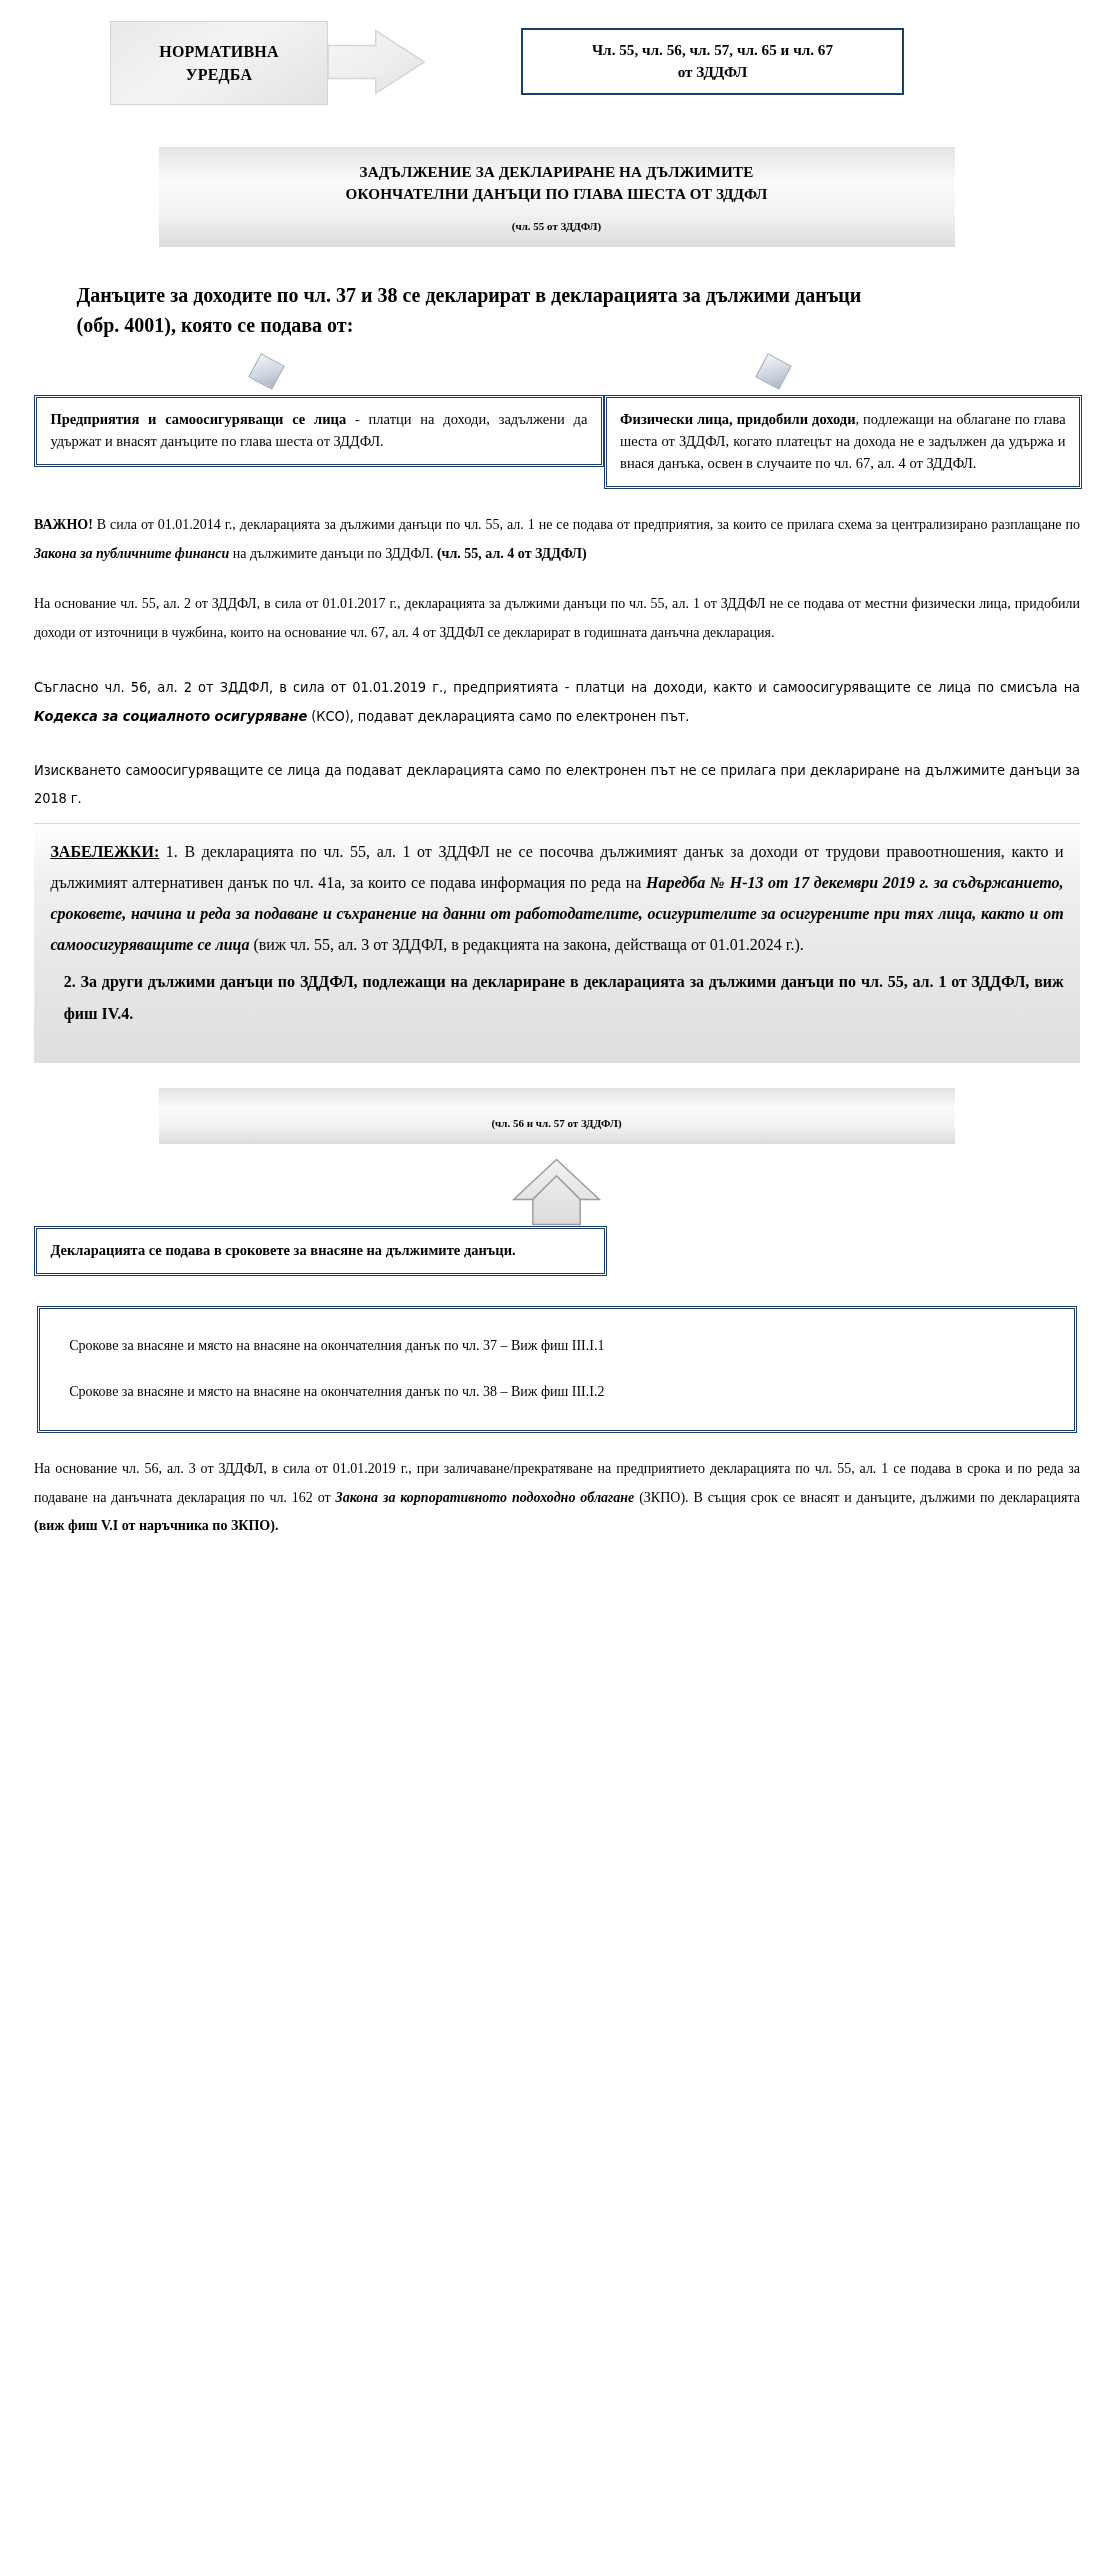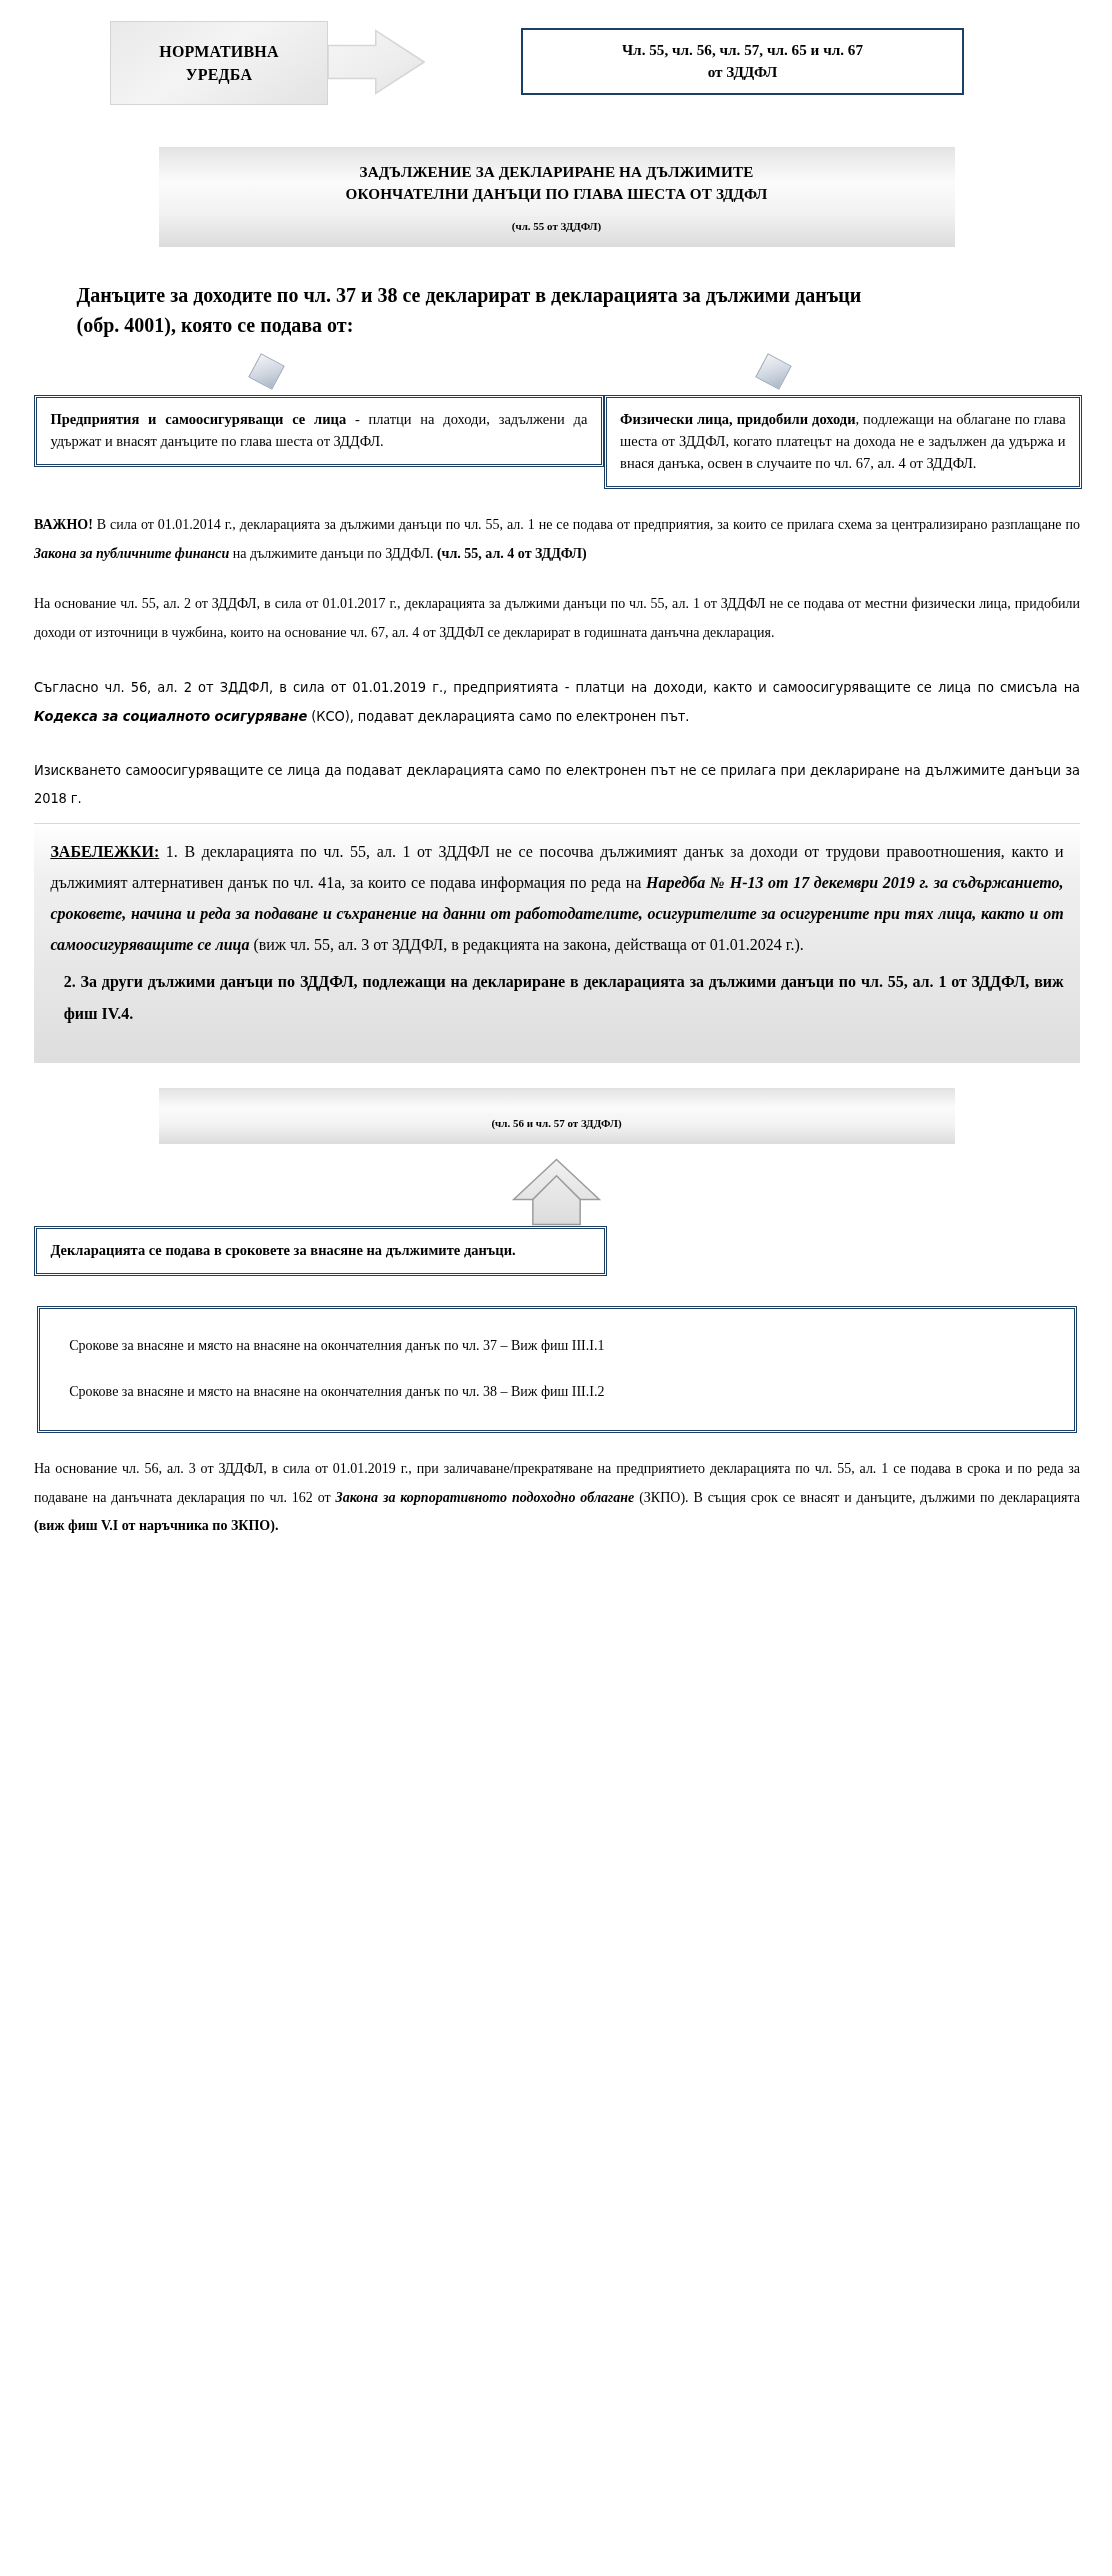--- a/index.html
+++ b/index.html
@@ -53,21 +53,21 @@
     width: 97px;
     height: 82px;
     position: relative;
   }
   .norm-arrow svg { display: block; }
 
   .law-box {
     position: absolute;
     left: 521px;
     top: 28px;
-    width: 443px;
+    width: 383px;
     box-sizing: border-box;
     border: 2.2px double #1c3f66;
     background: #ffffff;
     padding: 9px 7.4px 10.4px 7.4px;
     text-align: center;
     font-weight: bold;
     font-size: 15.2px;
     line-height: 1.42;
   }
 

